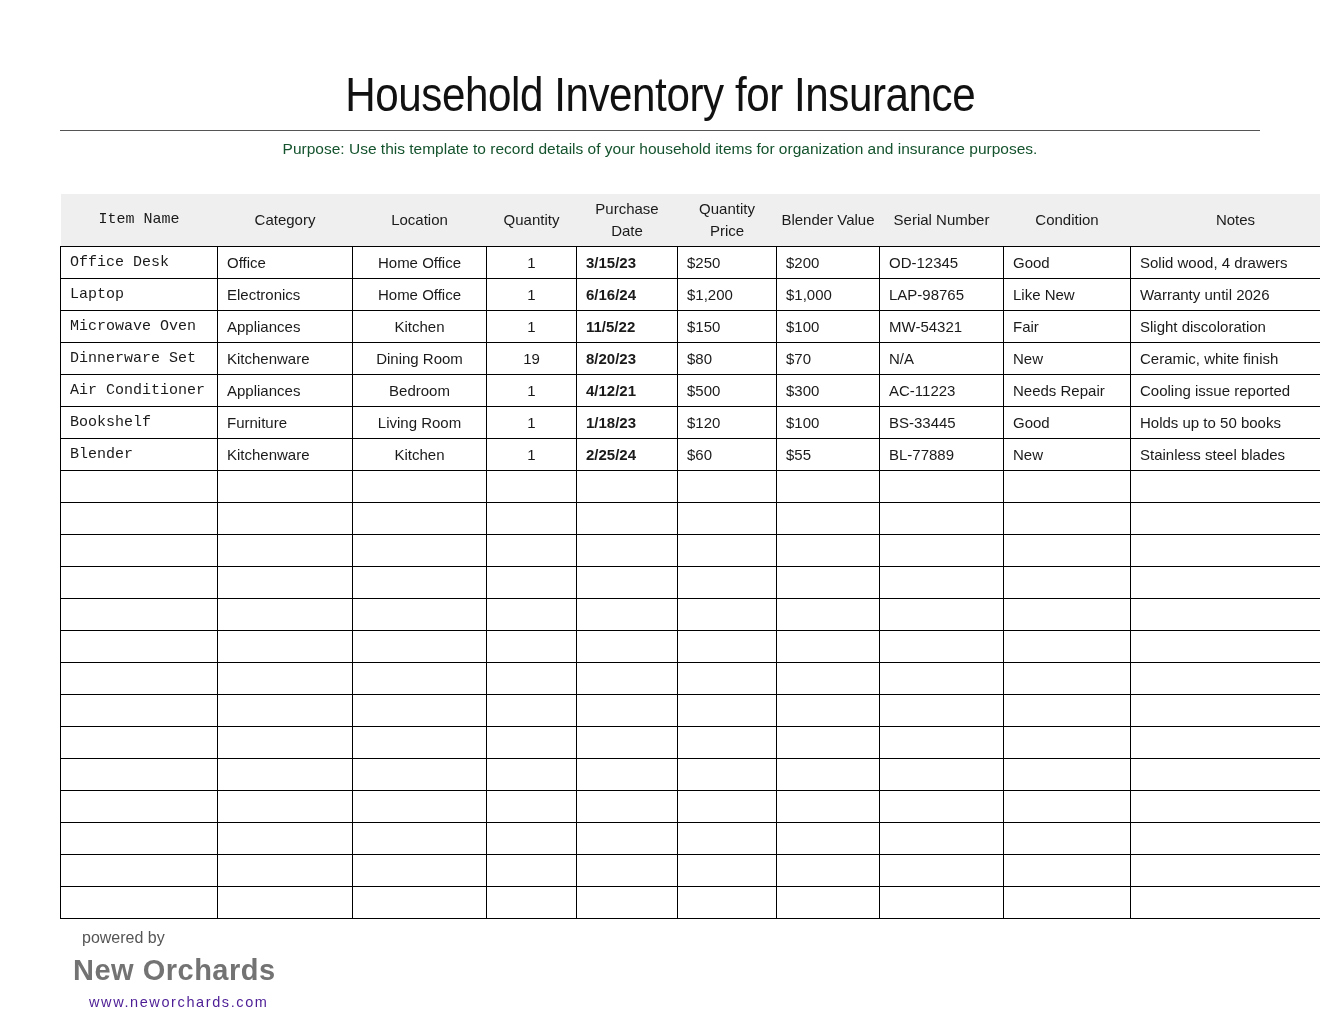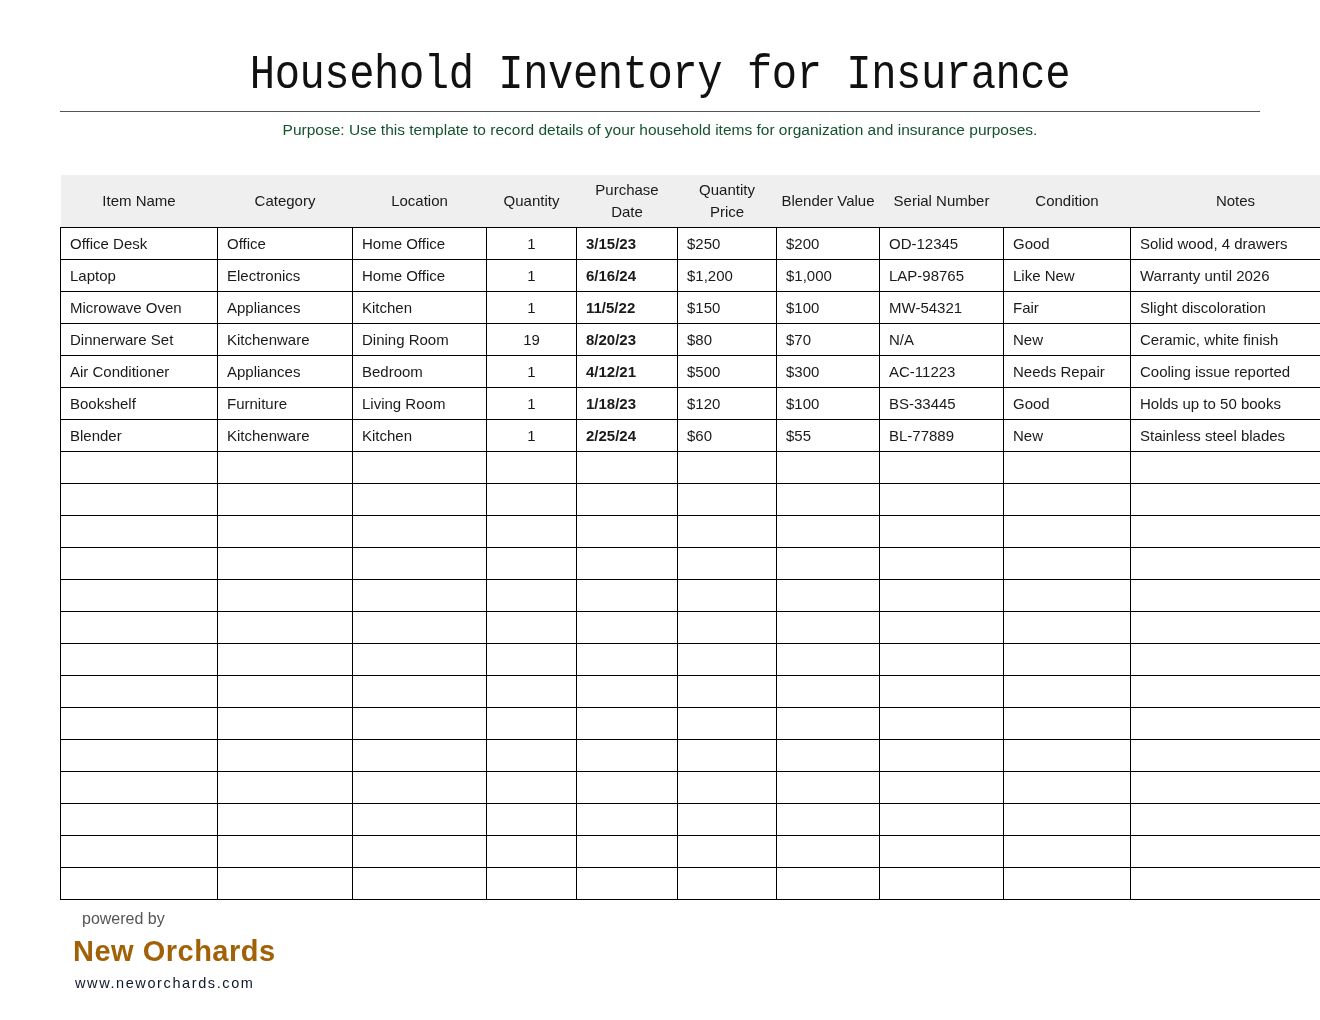--- a/index.html
+++ b/index.html
@@ -7,28 +7,27 @@
     width:1320px;height:1020px;
     font-family:"Liberation Sans", sans-serif;
     color:#1a1a1a;
     -webkit-font-smoothing:antialiased;
   }
   .page{width:1320px;height:1020px;background:#fff;overflow:hidden;}
 
   
   .title{
     margin:0;
-    padding-top:49px;
+    padding-top:68px;
     text-align:center;
     font-size:49px;
     font-weight:400;
     line-height:1.1;
     color:#111;
     white-space:nowrap;
-    font-family:Liberation Mono, monospace;
   }
   .title .squeeze{
     display:inline-block;
     transform:scaleX(0.86);
     transform-origin:center;
     letter-spacing:-0.5px;
   }
   .title-divider{
     border:none;
     border-top:1.5px solid #555;
@@ -65,43 +64,43 @@
     height:31px;
     padding:0 9px;
     font-size:15px;
     vertical-align:middle;
     white-space:nowrap;
     overflow:hidden;
     color:#1a1a1a;
     background:#fff;
   }
   
-  .c0{width:149px;} .c1{width:127px;} .c2{width:126px;}
+  .c0{width:149px;font-family:Liberation Mono, monospace;} .c1{width:127px;} .c2{width:126px;text-align:center;}
   .c3{width:82px;}  .c4{width:93px;font-weight:bold;}  .c5{width:91px;}
   .c6{width:95px;}  .c7{width:116px;} .c8{width:119px;} .c9{width:202px;}
   table.inv tbody td.c3{text-align:center;padding:0 2px;}
 
   
   .footer{margin:10px 0 0 75px;}
   .powered-by{
     font-size:16px;
     color:#555;
     margin:7px;
   }
   .brand{
     font-size:29px;
     font-weight:bold;
     letter-spacing:0.5px;
     margin:4px 0 0 -2px;
   }
   .website{
     font-size:14.5px;
-    color:#0f172a;
+    color:#4c1d95;
     letter-spacing:1.6px;
-    margin:7px 0 0 0;
+    margin:7px 0 0 14px;
   }
 </style>
 </head>
 <body>
 
 <div class="page">
 
   <h1 class="title"><span class="squeeze">Household Inventory for Insurance</span></h1>
 
   <hr class="title-divider">
@@ -374,17 +373,17 @@
           <td class="c6"></td>
           <td class="c7"></td>
           <td class="c8"></td>
           <td class="c9"></td>
         </tr>
       </tbody>
   </table>
 
   <div class="footer">
     <p class="powered-by">powered by</p>
-    <p class="brand" style="color: #a16207;">New Orchards</p>
+    <p class="brand" style="color: #737373;">New Orchards</p>
     <p class="website">www.neworchards.com</p>
   </div>
 
 </div>
 
 </body></html>

